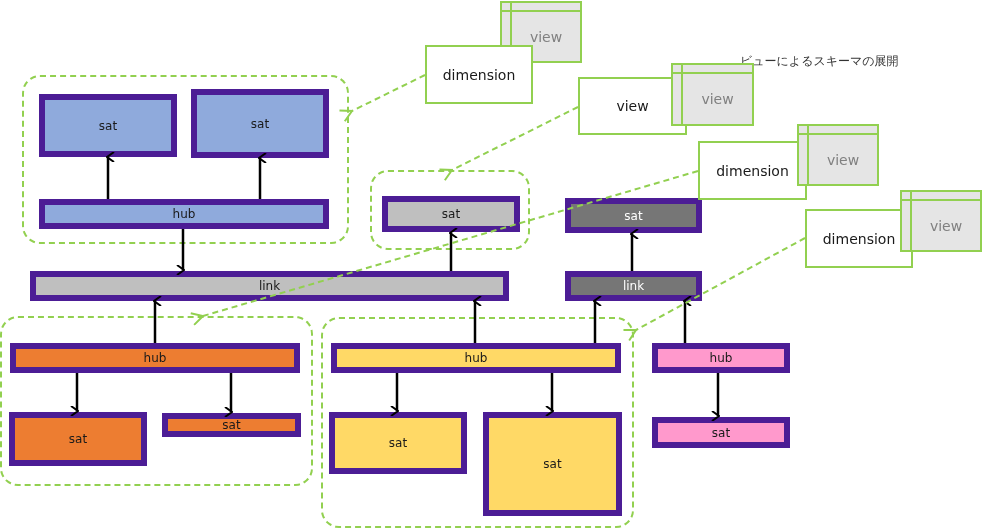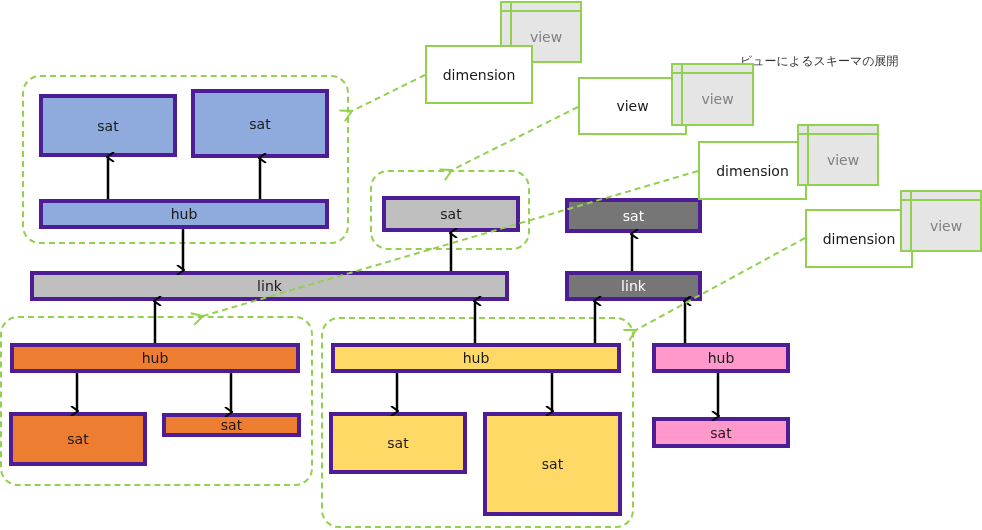--- a/index.html
+++ b/index.html
@@ -1,19 +1,19 @@
 <!DOCTYPE html>
 <html><head>
 <meta charset="utf-8">
 <style>
   html, body { margin: 0; padding: 0; background: #ffffff; }
   body { width: 982px; height: 530px; position: relative; overflow: hidden;
          font-family: "DejaVu Sans", sans-serif; }
   .box { position: absolute; display: flex; align-items: center; justify-content: center;
-         box-sizing: border-box; font-size: 14px; color: #1a1a1a; border: 4px solid #4c1d95; }
+         box-sizing: border-box; font-size: 12px; color: #1a1a1a; border: 6px solid #4c1d95; }
   .blue { background: #8faadc; }
   .lgray { background: #bfbfbf; }
   .dgray { background: #767676; color: #ffffff; }
   .orange { background: #ed7d31; }
   .yellow { background: #ffd966; }
   .pink { background: #ff99cc; }
   .group { position: absolute; box-sizing: border-box; border: 2px dashed #92d050; border-radius: 18px; }
   .vbox { position: absolute; box-sizing: border-box; background: #fff; border: 2px solid #92d050;
           display: flex; align-items: center; justify-content: center; font-size: 14px; color: #1a1a1a; }
   .view { position: absolute; box-sizing: border-box; background: #e5e5e5; border: 2px solid #92d050; }

